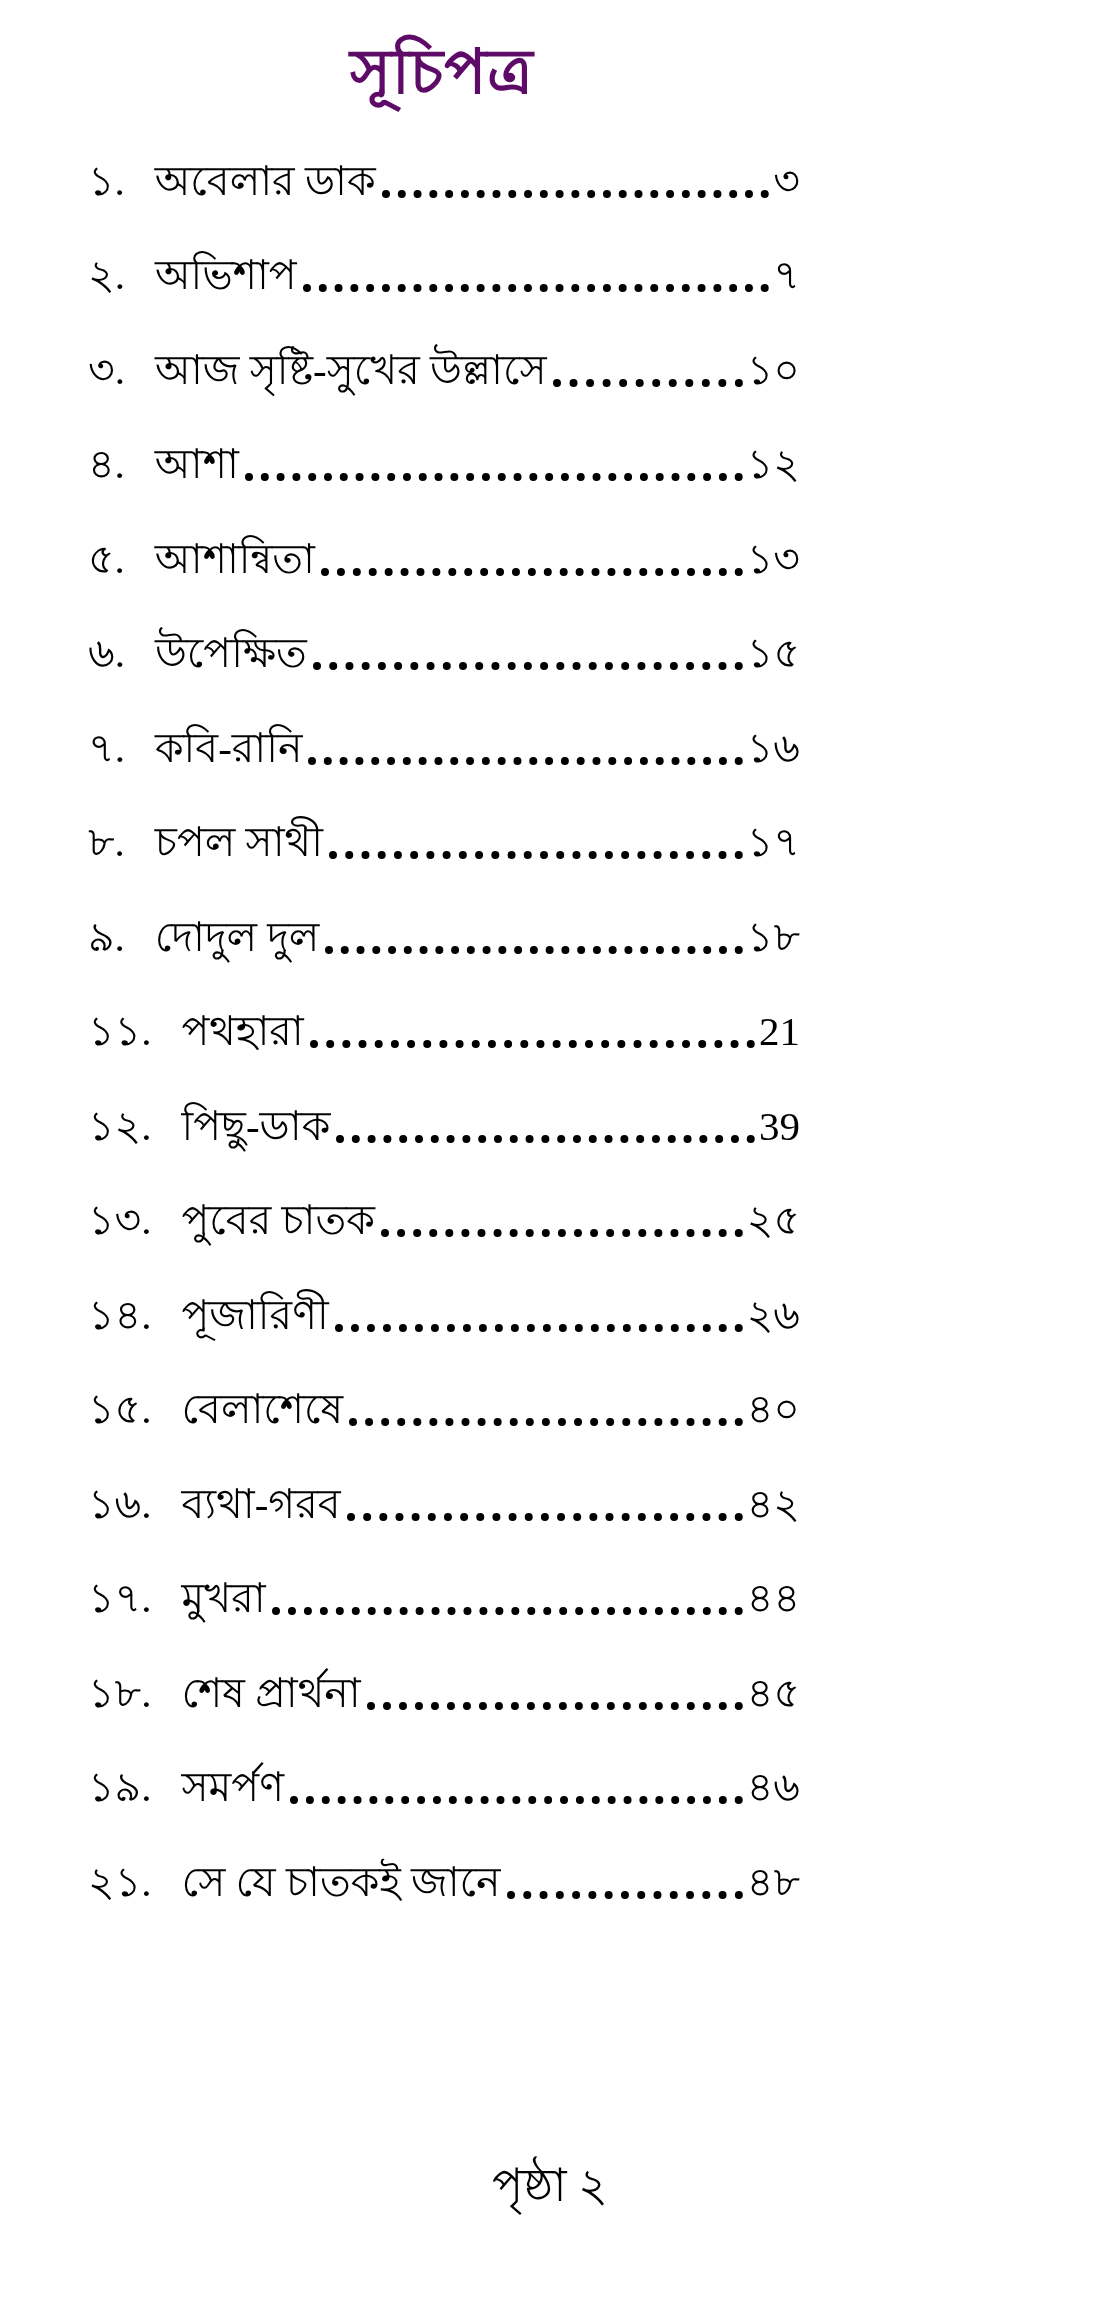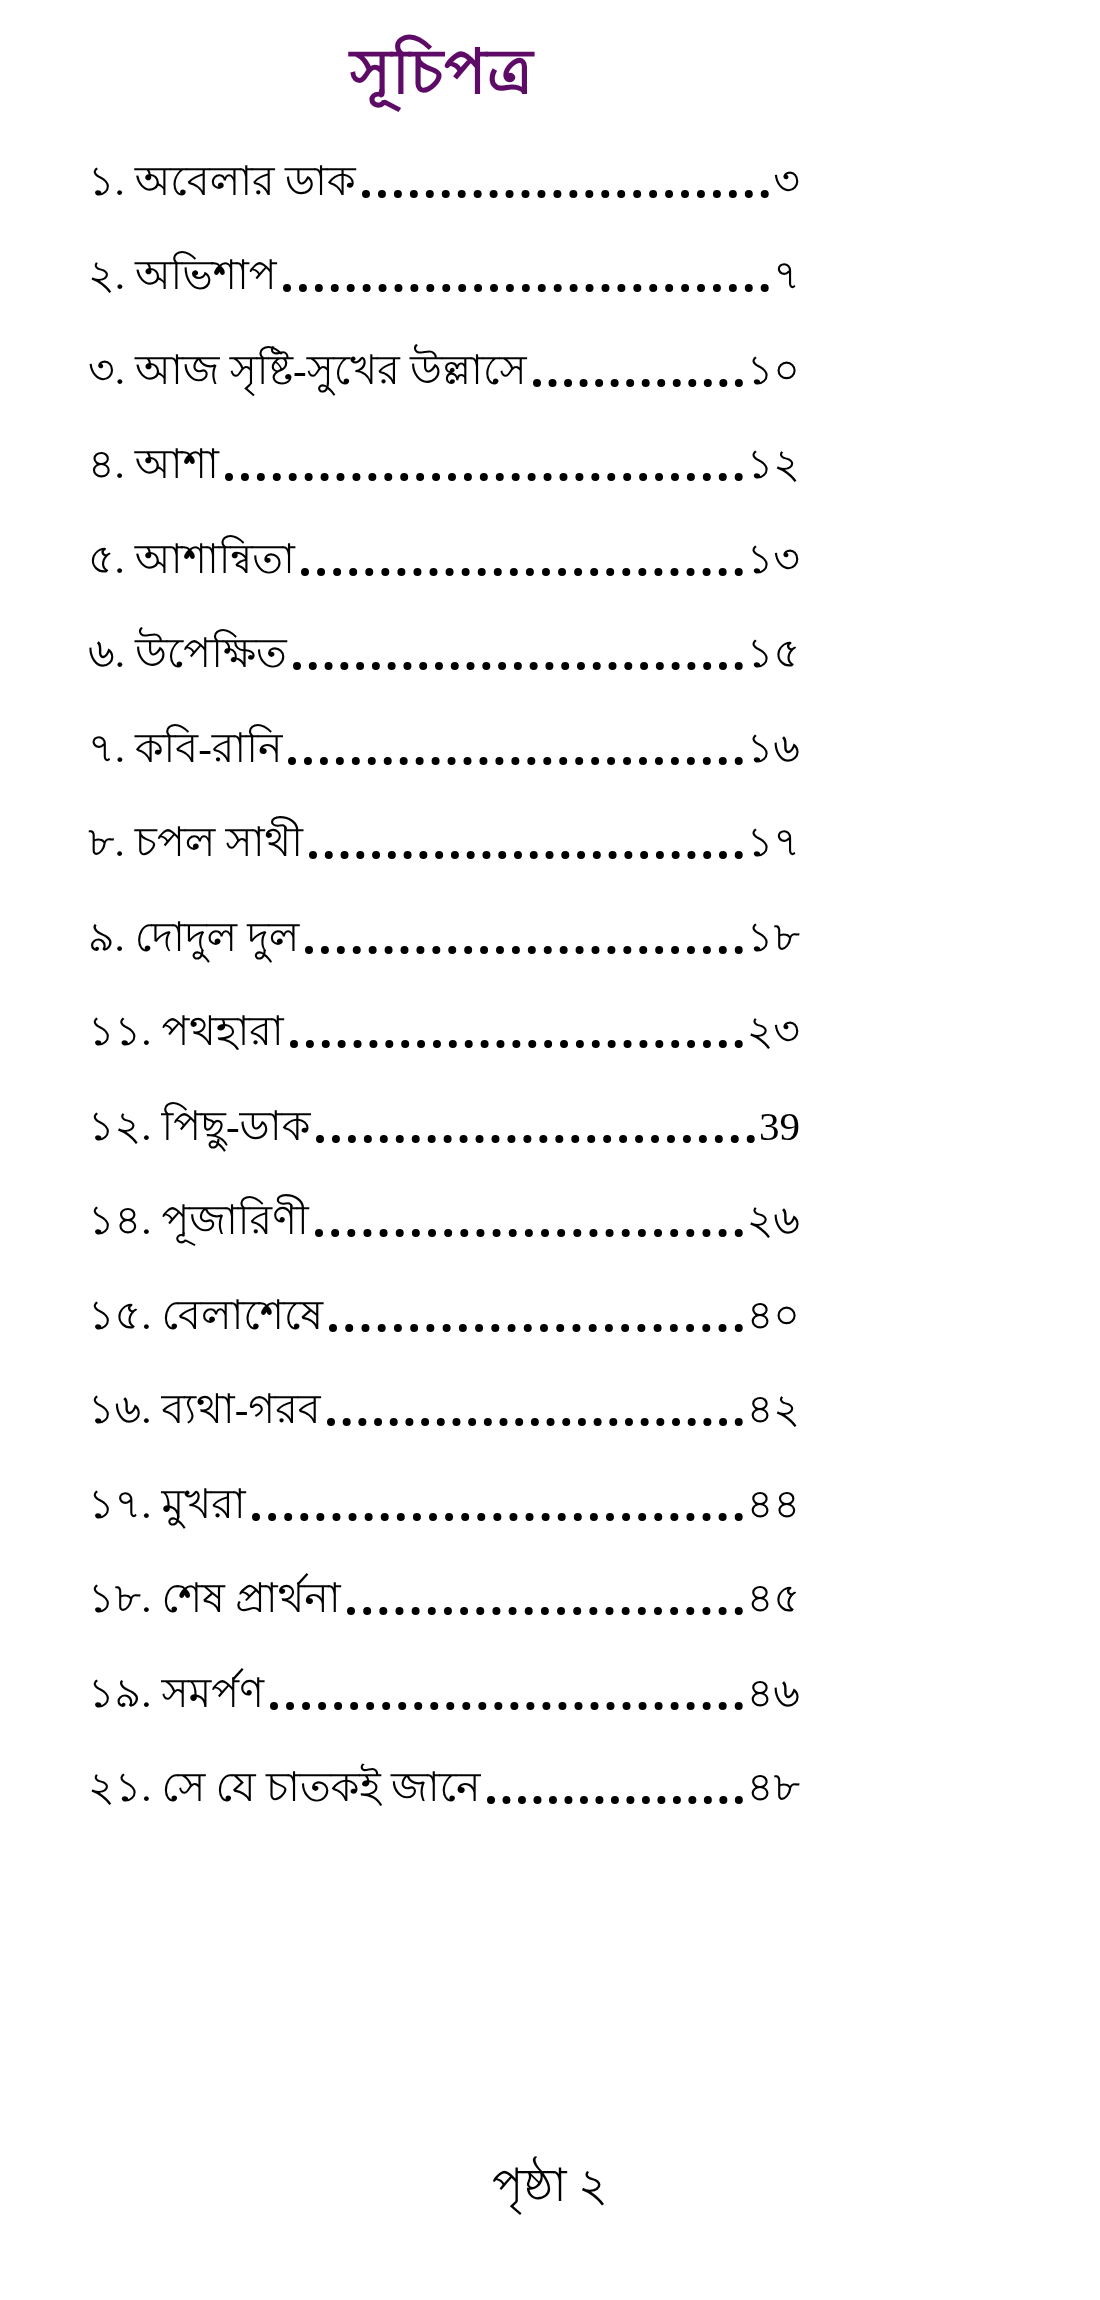--- a/index.html
+++ b/index.html
@@ -42,20 +42,21 @@
     font-size: 41px;
     line-height: 1.15;
     white-space: nowrap;
   }
   .num {
     flex: 0 0 auto;
     margin-right: 10px;
   }
   .name {
     flex: 0 0 auto;
+    margin-left: 20px;
   }
   .dots {
     flex: 1 1 auto;
     min-width: 30px;
     border-bottom: 8px dotted #000000;
     margin: 0 4px 7px 6px;
     height: 0;
   }
   .pageno {
     flex: 0 0 auto;
@@ -138,30 +139,36 @@
     <span class="name">দোদুল দুল</span>
     <span class="dots"></span>
     <span class="pageno">১৮</span>
   </div>
 
 
   <div class="entry">
     <span class="num">১১.</span>
     <span class="name">পথহারা</span>
     <span class="dots"></span>
-    <span class="pageno">২৩</span>
+    <span class="pageno">21</span>
   </div>
 
   <div class="entry">
     <span class="num">১২.</span>
     <span class="name">পিছু-ডাক</span>
     <span class="dots"></span>
     <span class="pageno">39</span>
   </div>
 
+  <div class="entry">
+    <span class="num">১৩.</span>
+    <span class="name">পুবের চাতক</span>
+    <span class="dots"></span>
+    <span class="pageno">২৫</span>
+  </div>
 
   <div class="entry">
     <span class="num">১৪.</span>
     <span class="name">পূজারিণী</span>
     <span class="dots"></span>
     <span class="pageno">২৬</span>
   </div>
 
   <div class="entry">
     <span class="num">১৫.</span>

